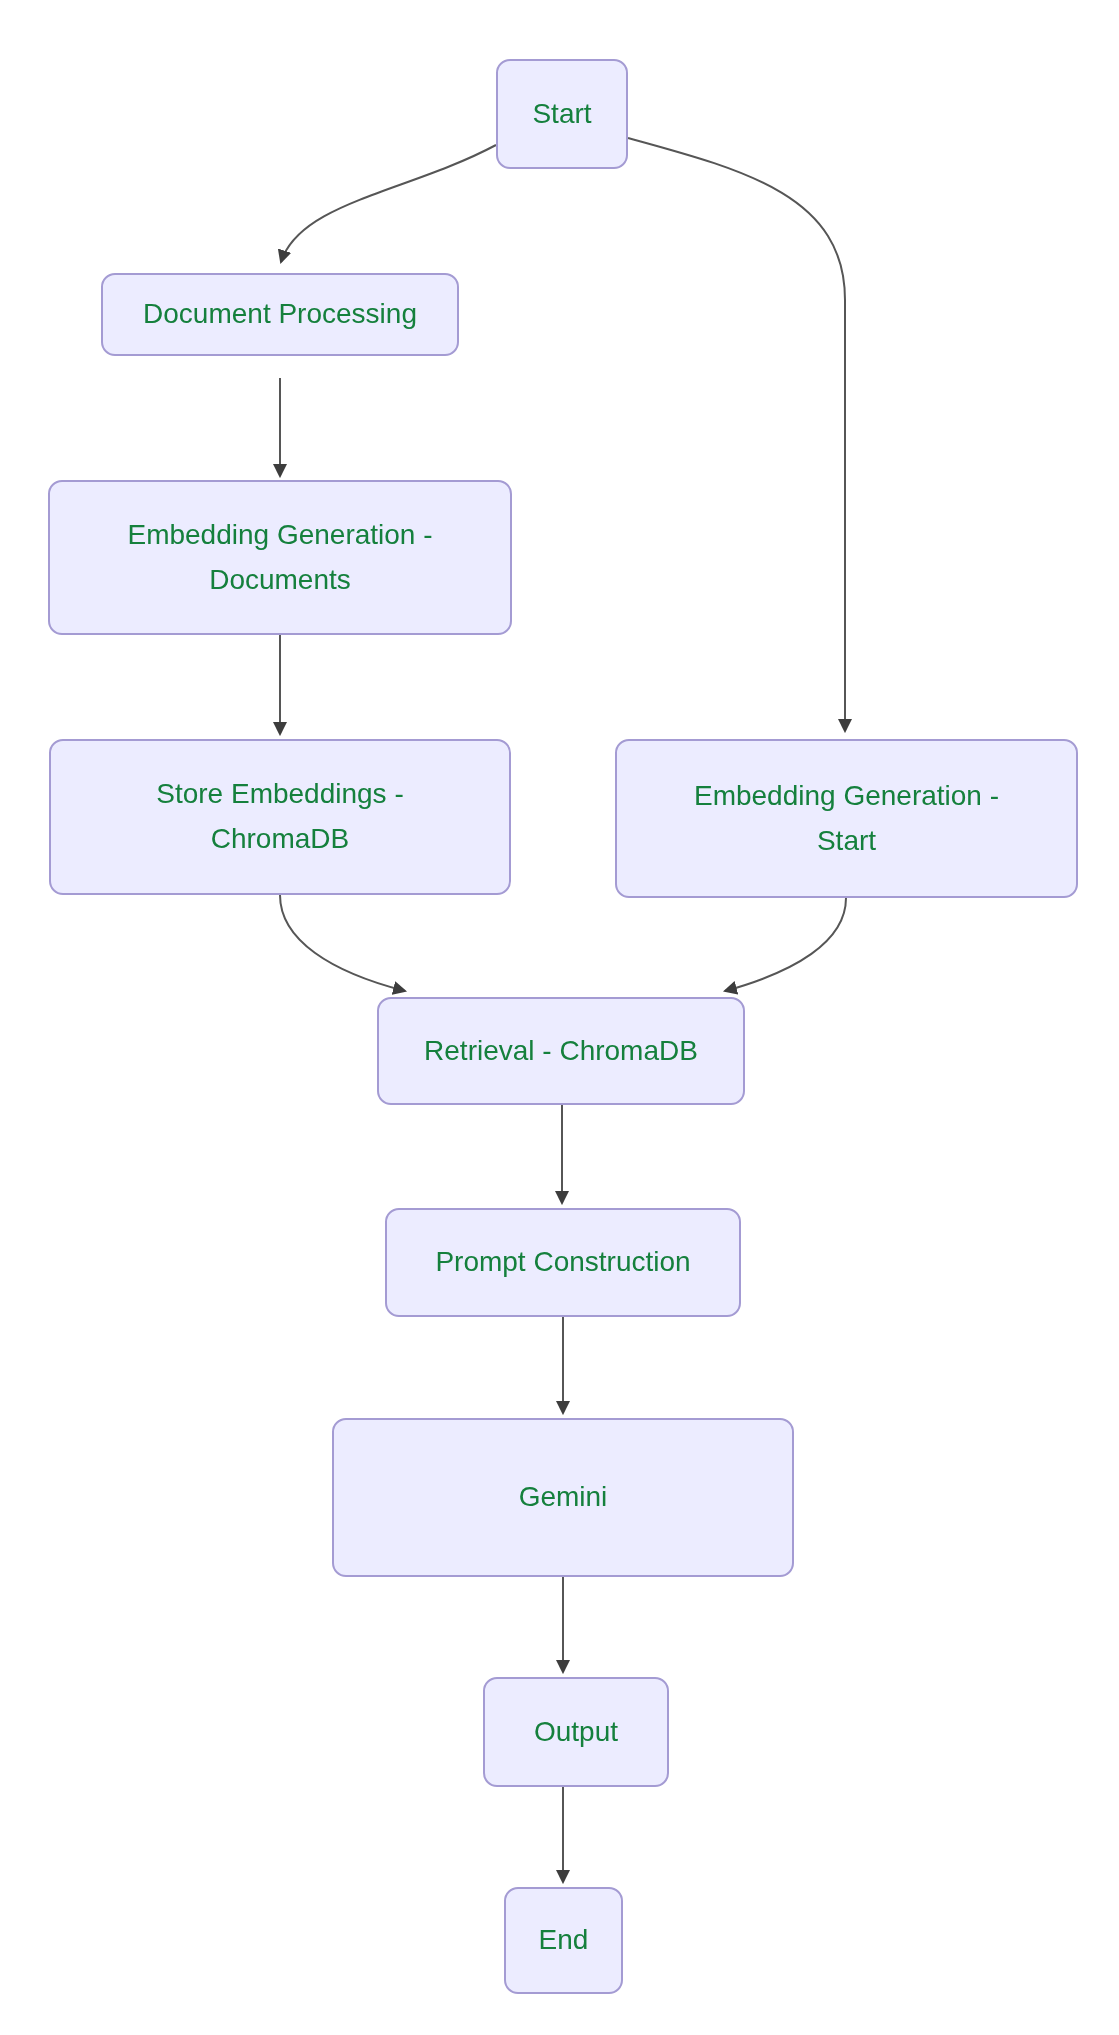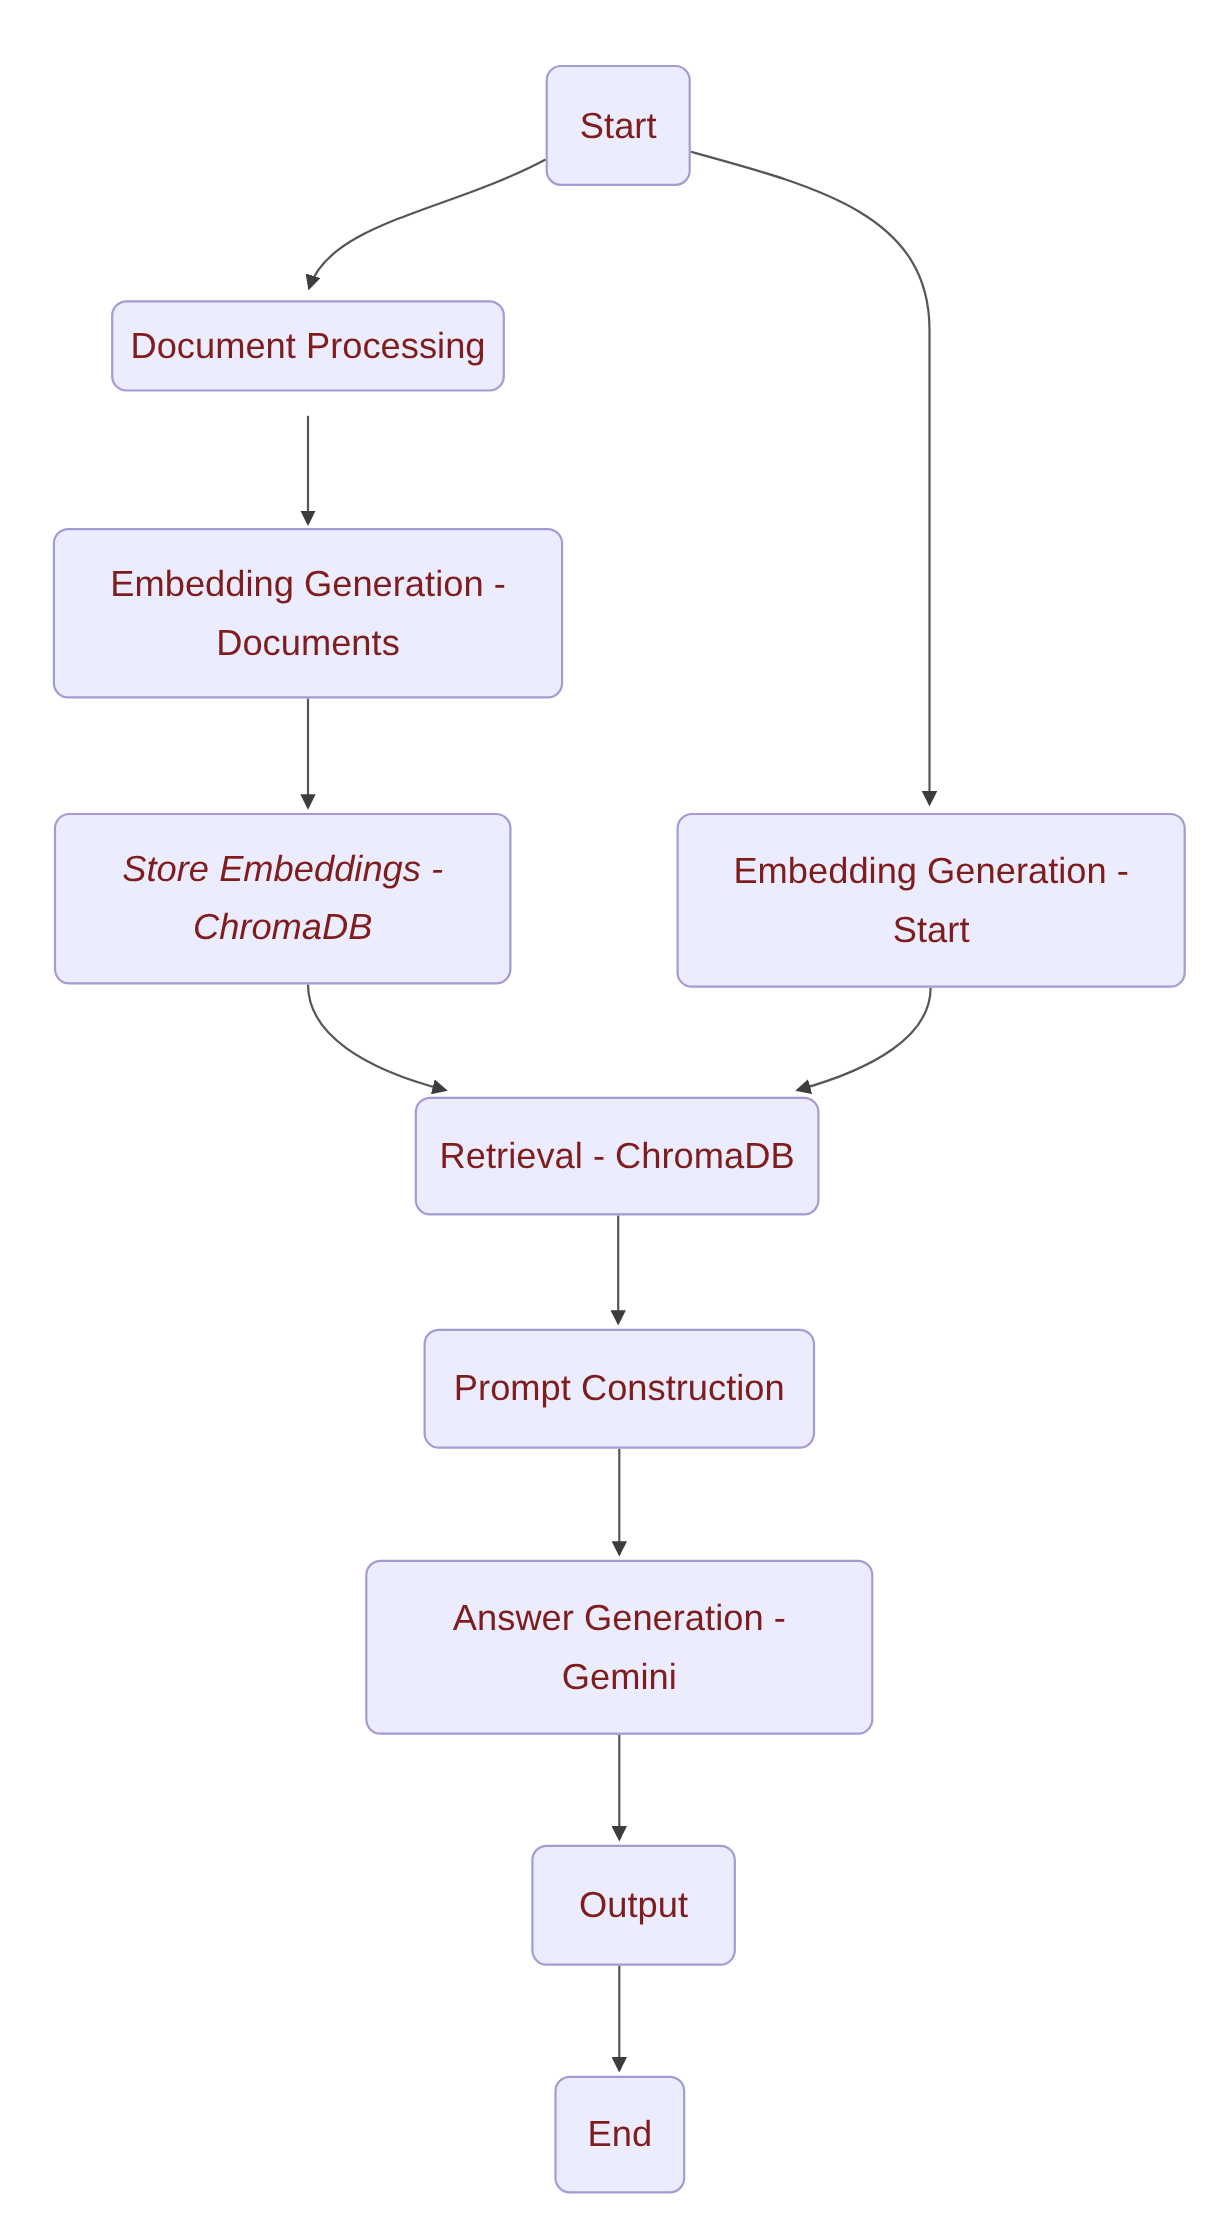--- a/index.html
+++ b/index.html
@@ -33,22 +33,22 @@
     box-sizing: border-box;
     background: #ECECFF;
     border: 2px solid #a49bd3;
     border-radius: 14px;
     display: flex;
     align-items: center;
     justify-content: center;
     text-align: center;
   }
   .node-label {
-    color: #7f1d1d;
-    font-size: 33px;
+    color: #15803d;
+    font-size: 28px;
     line-height: 1.6;
     white-space: nowrap;
   }
 </style>
 </head>
 <body>
 
 <div class="canvas">
 
   <svg class="edges-layer" width="1119" height="2035" viewBox="0 0 1119 2035" xmlns="http://www.w3.org/2000/svg">
@@ -82,21 +82,21 @@
     </div>
   </div>
 
   <div class="node" style="left:48px; top:480px; width:464px; height:155px;">
     <div class="node-label">
       <div>Embedding Generation -</div>
       <div>Documents</div>
     </div>
   </div>
 
-  <div class="node" style="left:49px; top:739px; width:416px; height:156px;font-style:italic;">
+  <div class="node" style="left:49px; top:739px; width:462px; height:156px;">
     <div class="node-label">
       <div>Store Embeddings -</div>
       <div>ChromaDB</div>
     </div>
   </div>
 
   <div class="node" style="left:615px; top:739px; width:463px; height:159px;">
     <div class="node-label">
       <div>Embedding Generation -</div>
       <div>Start</div>
@@ -110,21 +110,20 @@
   </div>
 
   <div class="node" style="left:377px; top:997px; width:368px; height:108px;">
     <div class="node-label">
       <div>Retrieval - ChromaDB</div>
     </div>
   </div>
 
   <div class="node" style="left:332px; top:1418px; width:462px; height:159px;">
     <div class="node-label">
-      <div>Answer Generation -</div>
       <div>Gemini</div>
     </div>
   </div>
 
   <div class="node" style="left:483px; top:1677px; width:186px; height:110px;">
     <div class="node-label">
       <div>Output</div>
     </div>
   </div>
 

